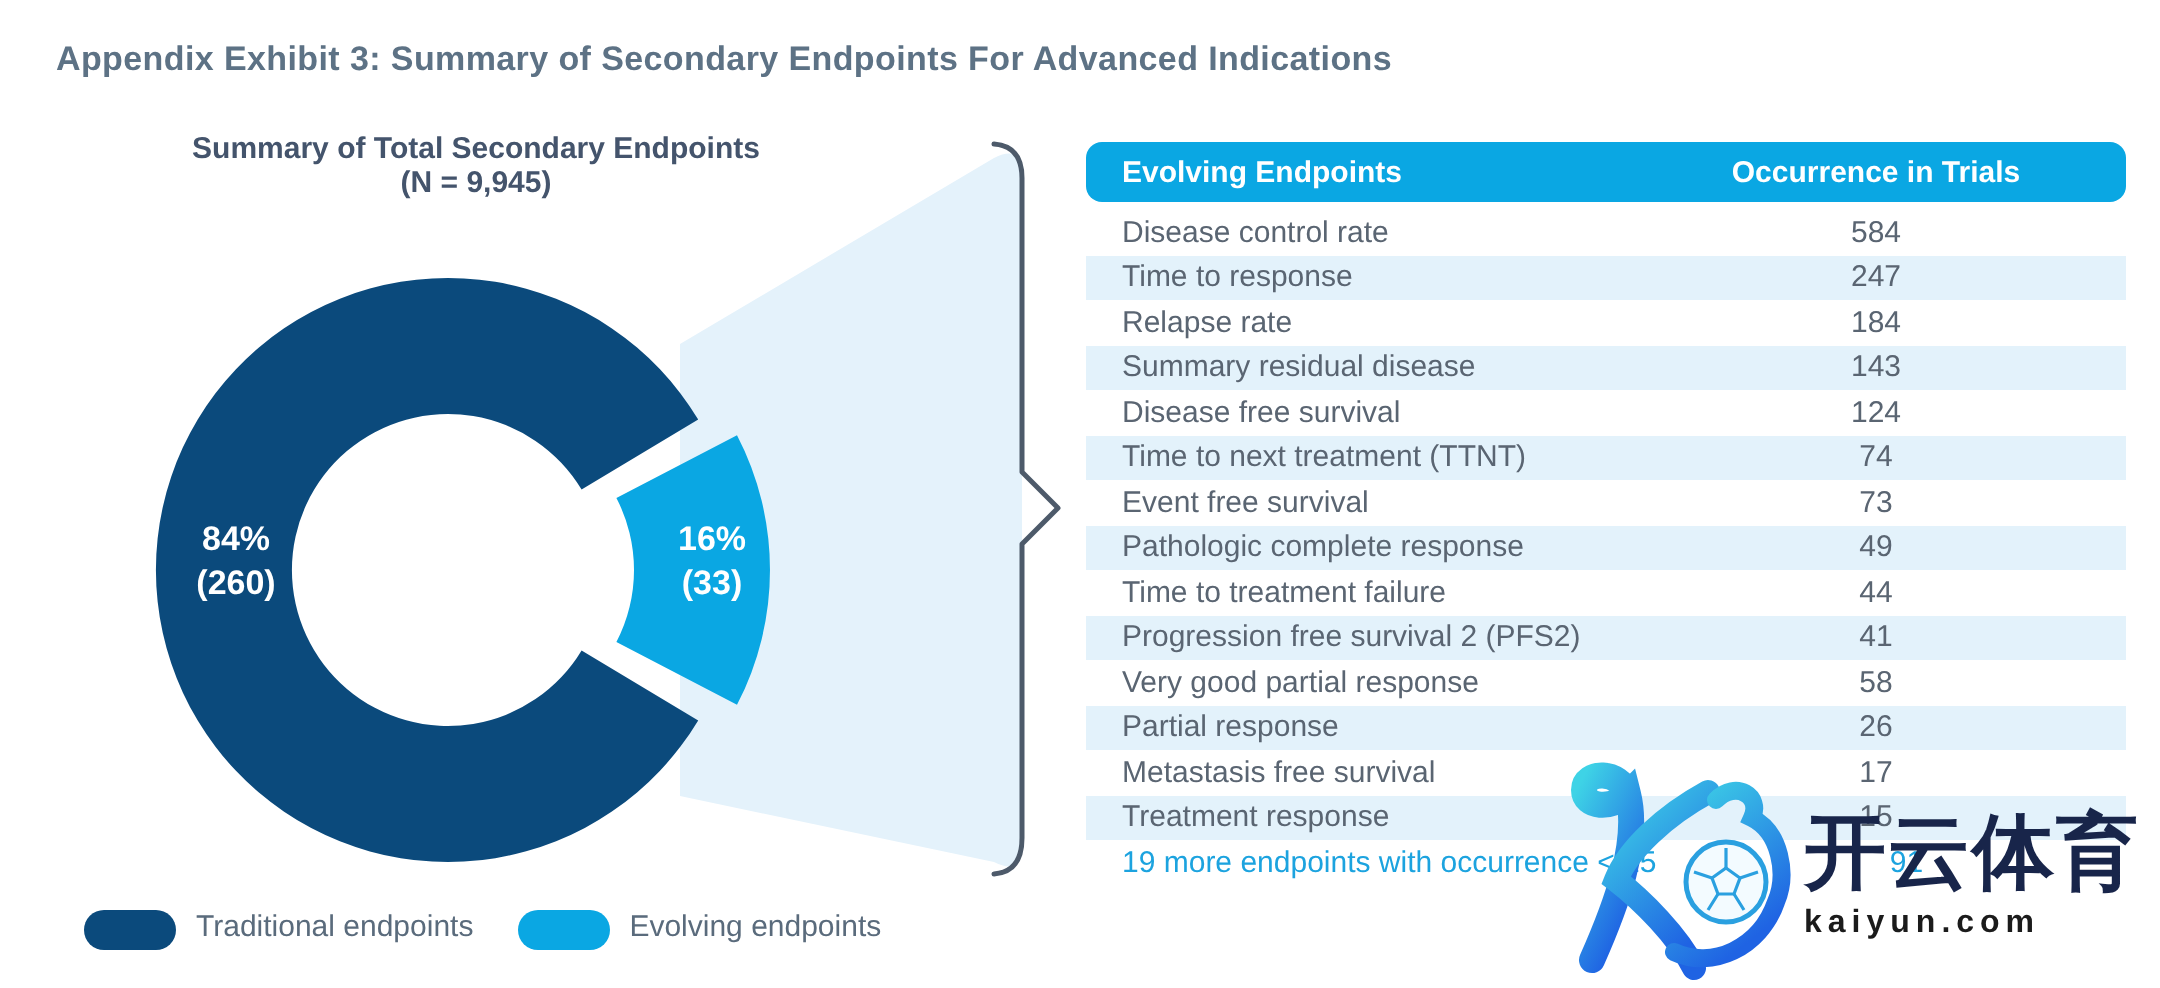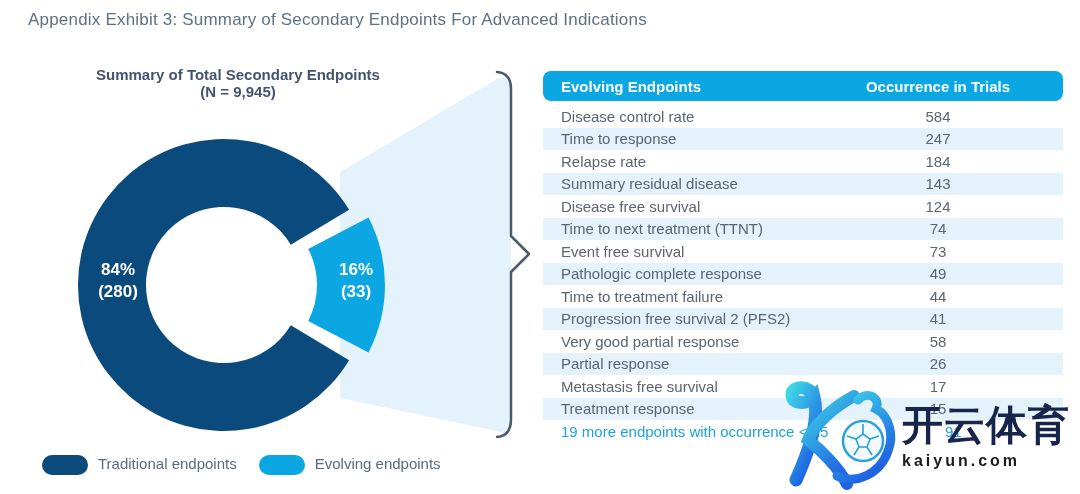--- a/index.html
+++ b/index.html
@@ -1,21 +1,21 @@
 <!DOCTYPE html>
 <html><head>
 <meta charset="utf-8">
 <style>
   html,body{margin:0;padding:0;background:#fff;}
   .stage{
     position:relative;width:1080px;height:494px;overflow:hidden;background:#ffffff;
     font-family:"Liberation Sans", sans-serif;
   }
   .exhibit-title{
-    position:absolute;left:28px;top:10px;font-size:17px;font-weight:normal;
+    position:absolute;left:28px;top:20px;font-size:17px;font-weight:bold;
     color:#5D7285;letter-spacing:.2px;white-space:nowrap;
   }
   .donut-title{
     position:absolute;left:48px;top:66px;width:380px;text-align:center;
     font-size:15px;font-weight:bold;color:#44546C;line-height:17px;
   }
   .shapes{position:absolute;left:0;top:0;width:1080px;height:494px;}
   .slice-label{
     position:absolute;width:90px;text-align:center;color:#ffffff;
     font-weight:bold;font-size:17px;line-height:22px;
@@ -73,21 +73,21 @@
 
   <svg class="shapes" viewBox="0 0 1080 494" xmlns="http://www.w3.org/2000/svg">
     <path d="M 340 172 L 497 79 Q 511 72 511 87 L 511 423 Q 511 438 497 431 L 340 398 Z" fill="#E4F2FB"></path>
     <path d="M 497 72 Q 511 73 511 89 L 511 236 L 529 254 L 511 272 L 511 419 Q 511 436 497 437" fill="none" stroke="#4D5A6A" stroke-width="2.5" stroke-linecap="round" stroke-linejoin="round"></path>
     <path d="M 349.1 360.2 A 146 146 0 1 1 349.1 209.8 L 290.8 244.8 A 78 78 0 1 0 290.8 325.2 Z" fill="#0B4A7C"></path>
     <path transform="translate(15 0)" d="M 353.5 217.6 A 146 146 0 0 1 353.5 352.4 L 293.2 321 A 78 78 0 0 0 293.2 249 Z" fill="#0AA7E3"></path>
   </svg>
 
   <div class="slice-label label-traditional">
     <div>84%</div>
-    <div>(280)</div>
+    <div>(260)</div>
   </div>
   <div class="slice-label label-evolving">
     <div>16%</div>
     <div>(33)</div>
   </div>
 
   <div class="endpoint-table">
     <div class="table-header">
       <div class="th-endpoint">Evolving Endpoints</div>
       <div class="th-occurrence">Occurrence in Trials</div>

